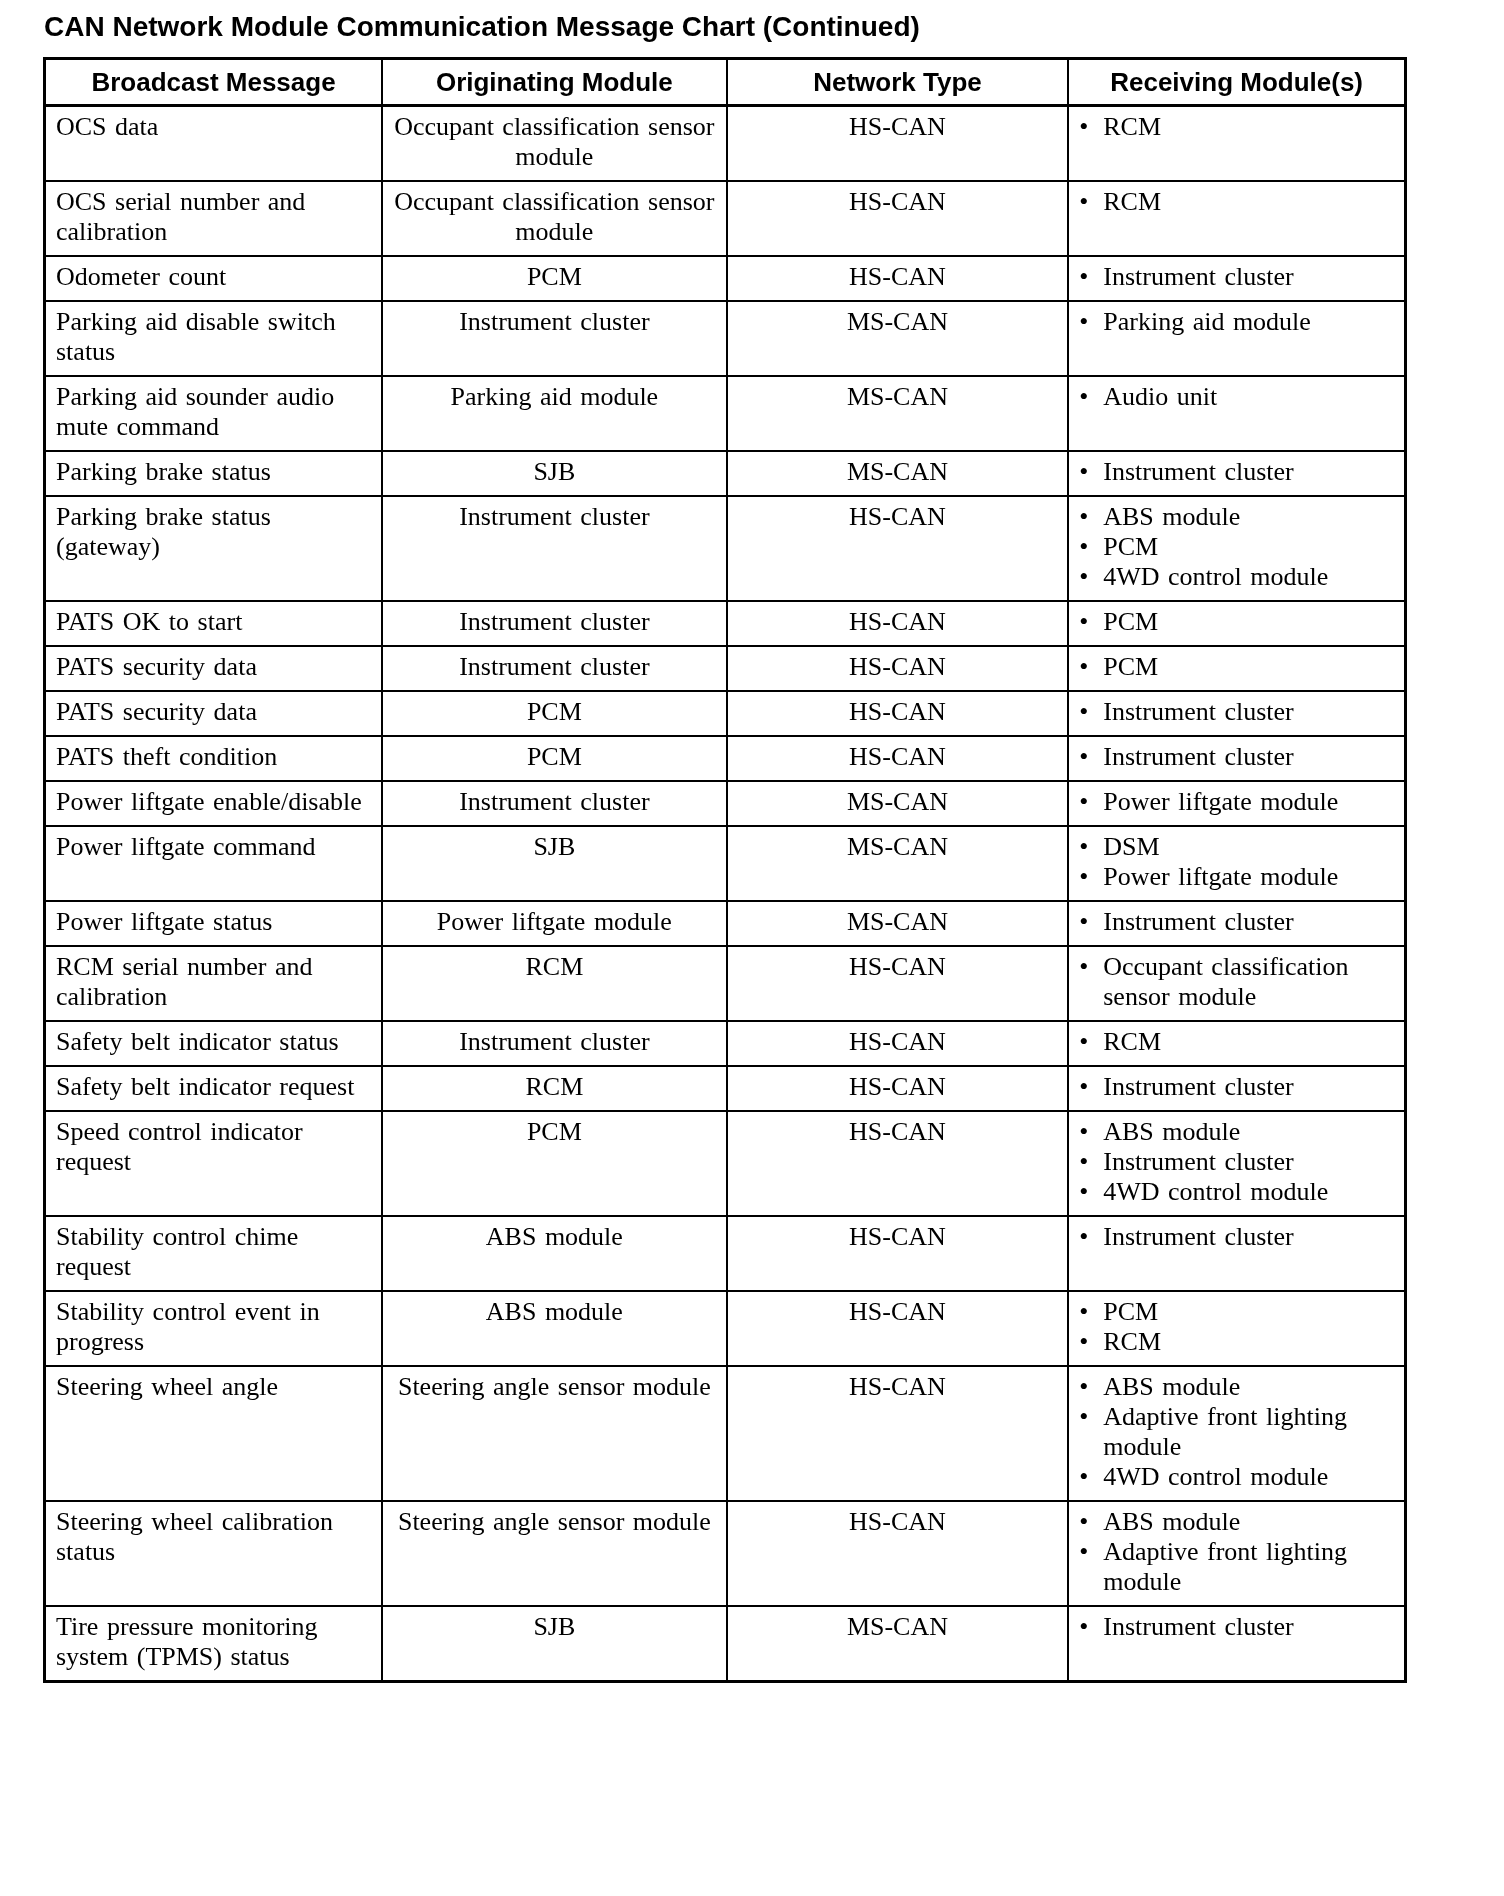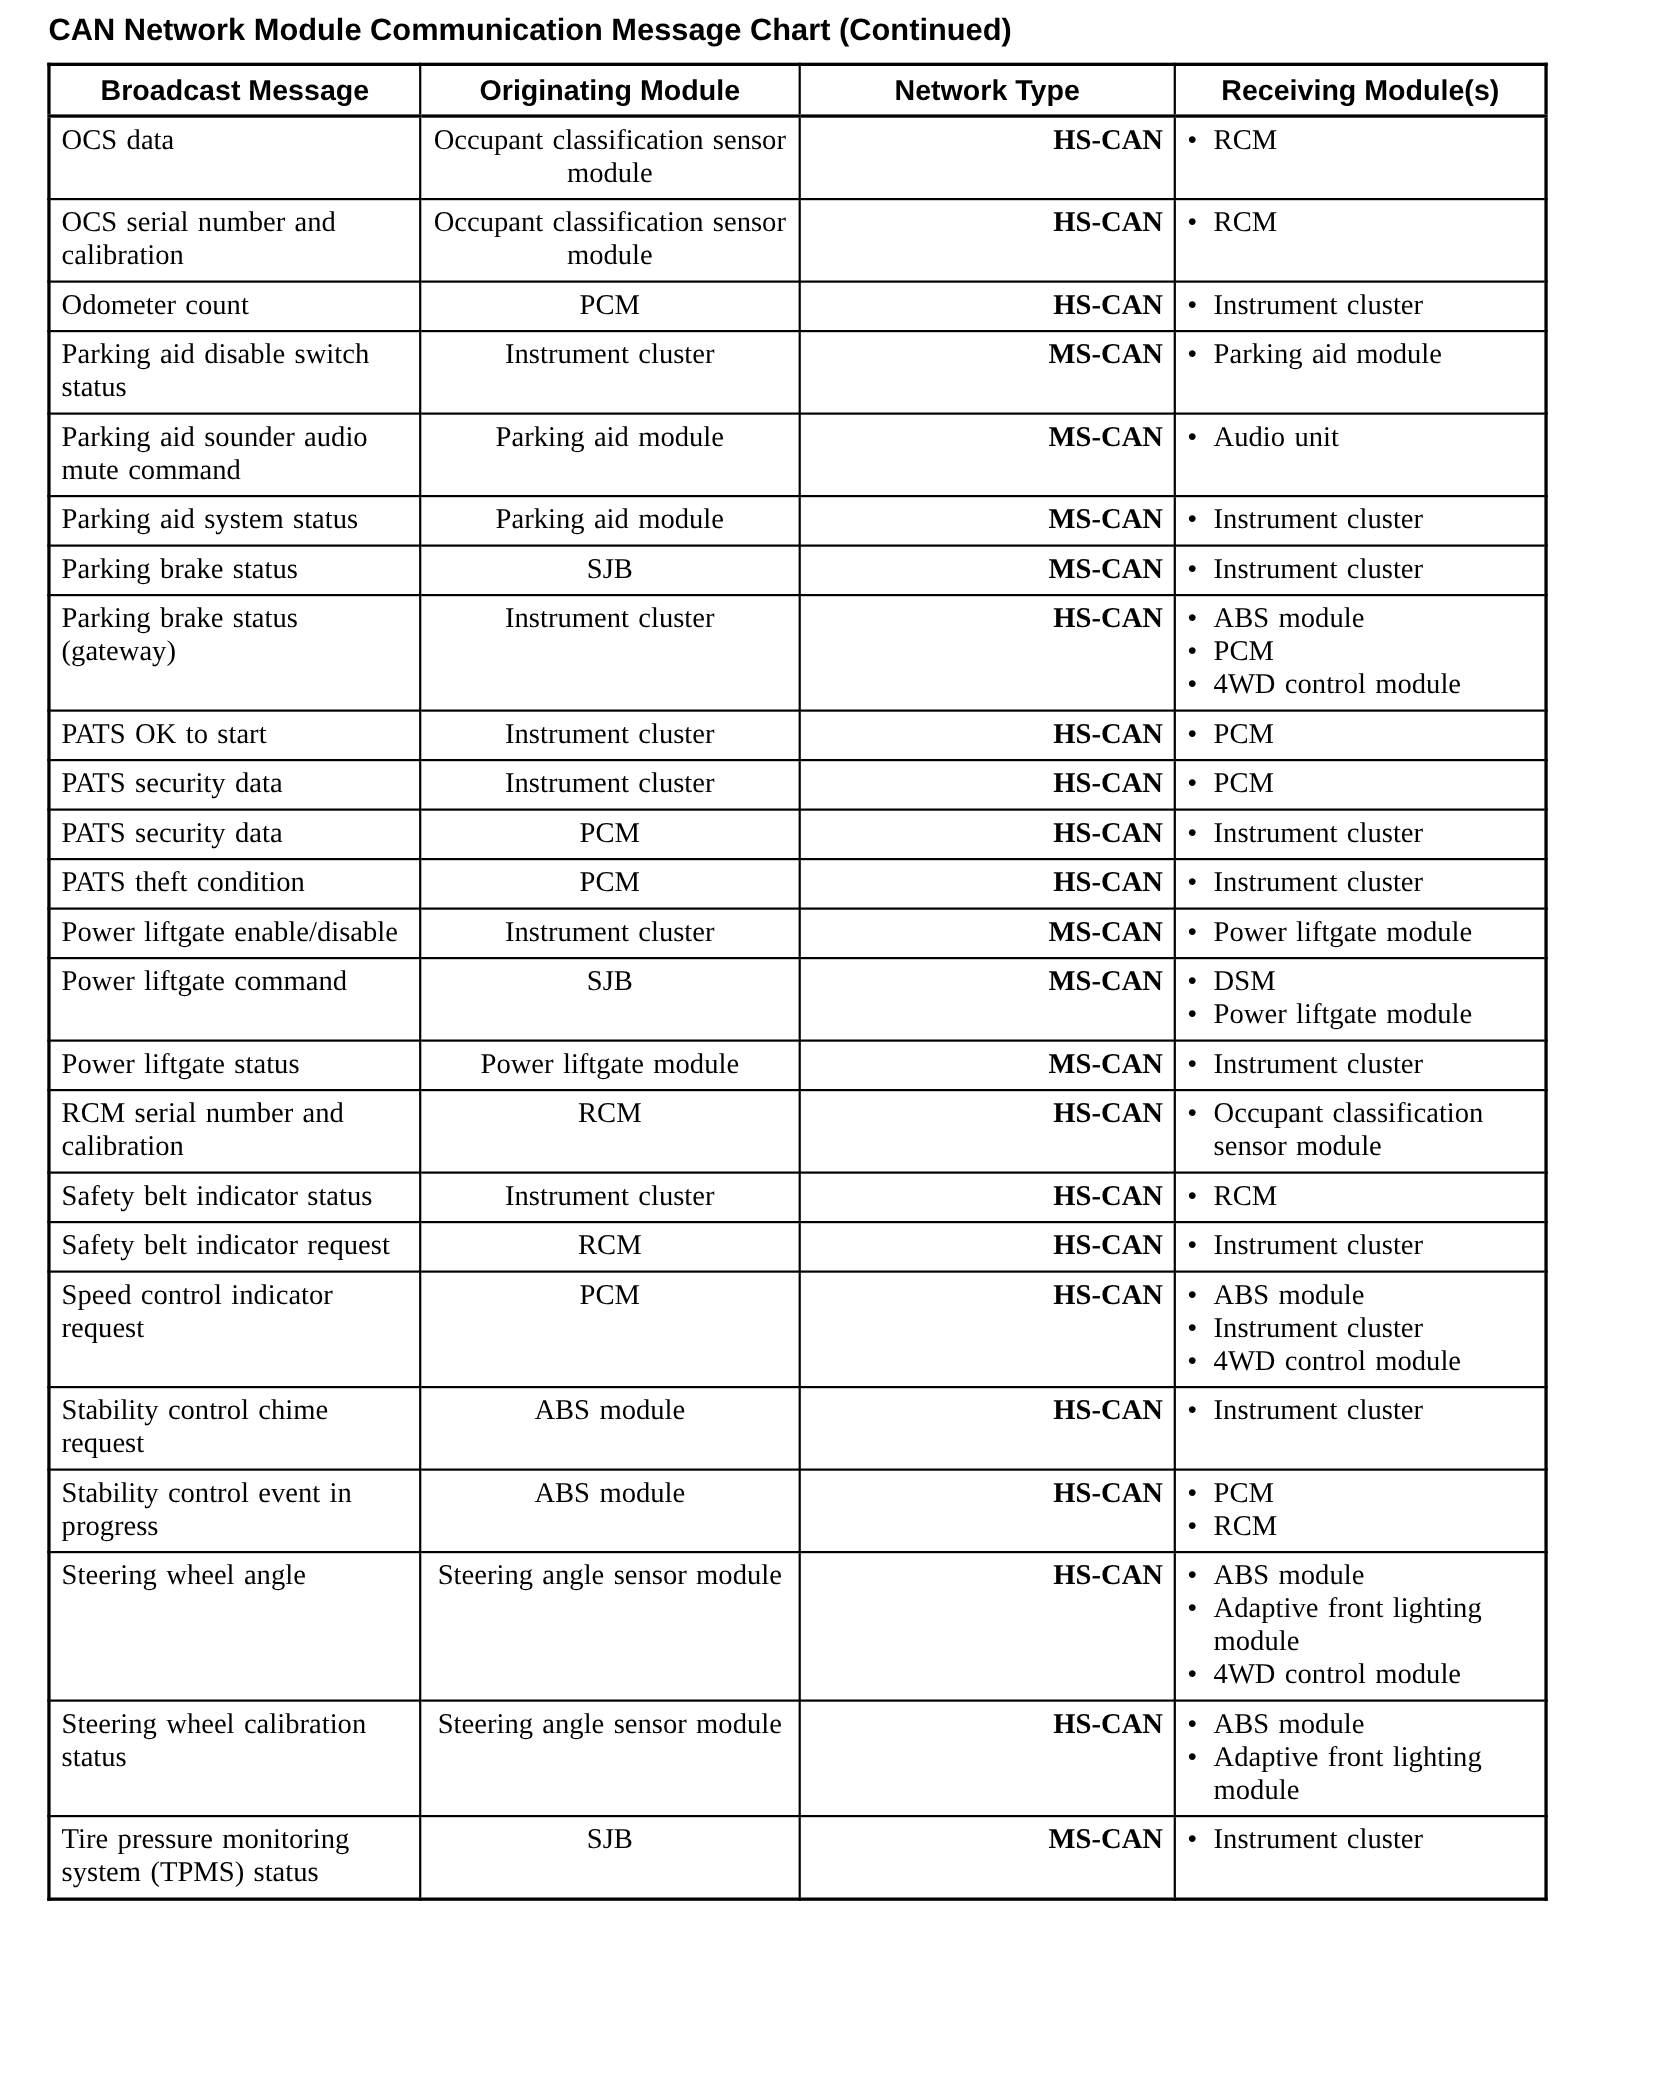--- a/index.html
+++ b/index.html
@@ -25,21 +25,21 @@
     padding: 3px 6px; text-align: center; vertical-align: middle;
     border: 2px solid #000; border-bottom-width: 3px;
   }
   table.chart td {
     border: 2px solid #000; vertical-align: top;
     line-height: 30px; padding: 5px 10px 8px 10px;
     word-spacing: 2px;
   }
   td.c-msg { text-align: left; margin-left: 20px; }
   td.c-orig { text-align: center; padding-left: 40px; padding-right: 40px; }
-  td.c-net { text-align: right; font-weight: bold; }
+  td.c-net { text-align: center; }
   td.c-recv { padding-left: 12px; }
   ul.recv { list-style: none; margin: 0; padding: 0; }
   ul.recv li { position: relative; padding-left: 24px; }
   ul.recv li .bullet {
     position: absolute; left: 0; top: 0; width: 20px; text-align: left;
   }
 </style>
 </head>
 <body>
 
@@ -105,30 +105,20 @@
         <td class="c-msg">Parking aid sounder audio mute command</td>
         <td class="c-orig">Parking aid module</td>
         <td class="c-net">MS-CAN</td>
         <td class="c-recv">
           <ul class="recv">
             <li><span class="bullet">•</span><span>Audio unit</span></li>
           </ul>
         </td>
       </tr>
       <tr>
-        <td class="c-msg">Parking aid system status</td>
-        <td class="c-orig">Parking aid module</td>
-        <td class="c-net">MS-CAN</td>
-        <td class="c-recv">
-          <ul class="recv">
-            <li><span class="bullet">•</span><span>Instrument cluster</span></li>
-          </ul>
-        </td>
-      </tr>
-      <tr>
         <td class="c-msg">Parking brake status</td>
         <td class="c-orig">SJB</td>
         <td class="c-net">MS-CAN</td>
         <td class="c-recv">
           <ul class="recv">
             <li><span class="bullet">•</span><span>Instrument cluster</span></li>
           </ul>
         </td>
       </tr>
       <tr>

